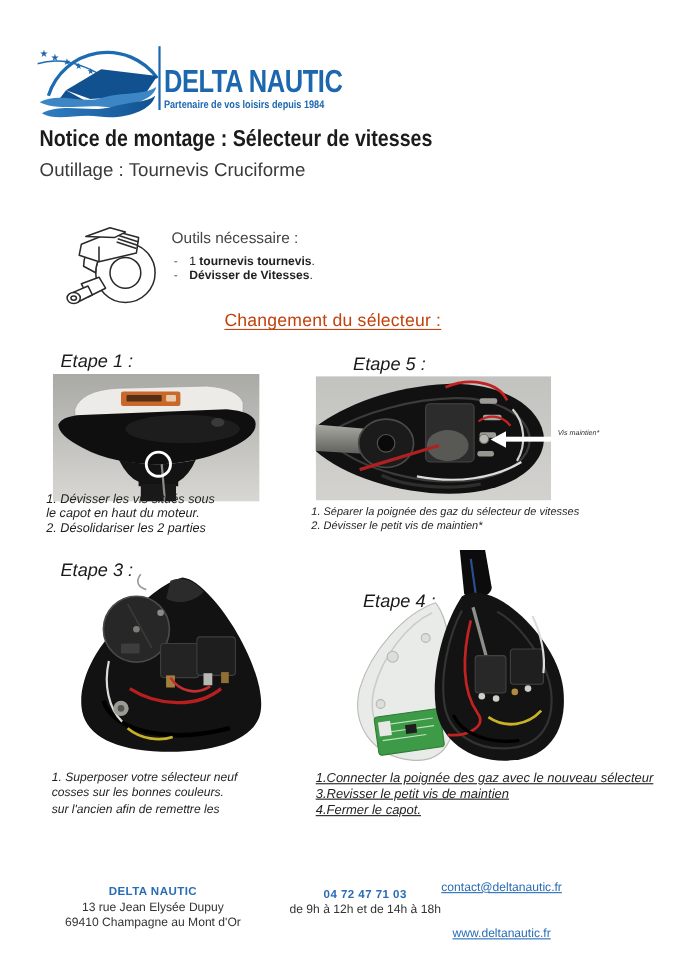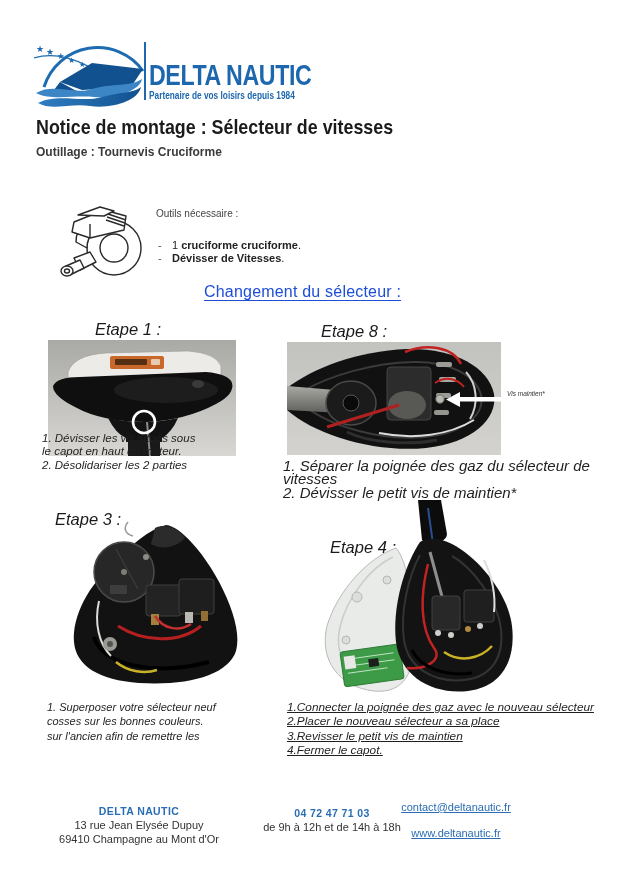--- a/index.html
+++ b/index.html
@@ -19,65 +19,65 @@
   .brand-tagline {
     left:149px; top:90px; font-size:10px; font-weight:bold; color:#1d67ae;
     transform:scaleX(.83); transform-origin:left top; white-space:nowrap;
   }
 
   
   .doc-title {
     left:36px; top:115px; font-size:21px; font-weight:bold; color:#1b1b1b;
     transform:scaleX(.85); transform-origin:left top; white-space:nowrap; letter-spacing:0;
   }
-  .doc-subtitle { left:36px; top:145px; font-size:12px; color:#3a3a3a; white-space:nowrap;font-weight:bold; }
+  .doc-subtitle { left:36px; top:145px; font-size:17px; color:#3a3a3a; white-space:nowrap; }
 
   
   .tool-drawing { left:56px; top:202px; width:98px; height:84px; }
   .tools-text { left:156px; top:208px; width:220px; }
-  .tools-intro { font-size:10px; color:#444; margin-bottom:20px; }
+  .tools-intro { font-size:14px; color:#444; margin-bottom:8px; }
   .tool-item { display:flex; font-size:11px; color:#222; line-height:12.5px; }
   .tool-item .dash { width:14px; padding-left:2px; color:#555; }
   .tool-item b { font-weight:bold; }
 
   
   .section-heading {
-    left:204px; top:283px; font-size:16px; color:#1d4ed8;
+    left:204px; top:283px; font-size:16px; color:#c2410c;
     text-decoration:underline; text-underline-offset:3px; letter-spacing:.2px; white-space:nowrap;
   }
 
   
   .etape { font-style:italic; font-size:16.5px; color:#1a1a1a; white-space:nowrap; }
-  .etape1 { left:55px;  top:320px;margin-left:40px; }
+  .etape1 { left:55px;  top:320px; }
   .etape2 { left:321px; top:322px; }
   .etape3 { left:55px;  top:510px;text-align:right; }
   .etape4 { left:330px; top:538px; }
 
   .photo { display:block; }
   .photo1 { left:48px;  top:340px; width:188px; height:116px; }
   .photo2 { left:287px; top:342px; width:214px; height:113px; }
   .photo3 { left:58px;  top:519px; width:212px; height:174px; }
   .photo4 { left:315px; top:500px; width:202px; height:198px; }
 
   .vis-label { left:507px; top:390px; font-size:6.5px; font-style:italic; color:#333; white-space:nowrap; }
 
   .step-text { font-style:italic; color:#1f1f1f; }
-  .step1-text { left:42px;  top:432px; font-size:11.5px; line-height:13.4px; }
-  .step2-text { left:283px; top:459px; font-size:15px; line-height:13.4px; }
+  .step1-text { left:42px;  top:448px; font-size:11.5px; line-height:13.4px; }
+  .step2-text { left:283px; top:459px; font-size:10px; line-height:13.4px; }
   .step3-text { left:47px;  top:700px; font-size:11px; line-height:14.4px; }
   .step4-text { left:287px; top:700px; font-size:11.8px; line-height:14.4px;text-decoration:underline; }
 
   
   .f-col { text-align:center; color:#333; font-size:11px; line-height:14px; }
   .f-col1 { left:39px;  top:804px; width:200px; }
   .f-col2 { left:232px; top:806px; width:200px; }
   .f-col3 { left:377px; top:800px; width:158px; }
   .f-blue { color:#2a6db5; font-weight:bold; font-size:10.5px; letter-spacing:.4px; }
   .f-link { color:#2a6db5; font-weight:normal; font-size:11px; text-decoration:underline; display:inline-block;text-align:center; }
-  .f-gap { margin-top:12px; }
+  .f-gap { margin-top:28px; }
 </style>
 </head>
 <body>
 
 <div class="page">
 
   <div class="abs logo-art">
     <svg width="112" height="78" viewBox="0 0 112 78">
       <defs>
         <linearGradient id="waveg" x1="0" y1="0" x2="1" y2="0">
@@ -128,32 +128,32 @@
       <polygon points="18,56 34,50 40,60 24,68" fill="#fff"></polygon>
       <polygon points="10,64 24,58 28,66 14,73" fill="#fff"></polygon>
       <ellipse cx="11" cy="69" rx="6" ry="5" fill="#fff"></ellipse>
       <ellipse cx="11" cy="69" rx="2.5" ry="2" fill="#fff"></ellipse>
     </svg>
   </div>
   <div class="abs tools-text">
     <div class="tools-intro">Outils nécessaire :</div>
     <div class="tool-item">
       <span class="dash">-</span>
-      <span><span>1 </span><b>cruciforme cruciforme</b><span>.</span></span>
+      <span><span>1 </span><b>tournevis tournevis</b><span>.</span></span>
     </div>
     <div class="tool-item">
       <span class="dash">-</span>
       <span><span></span><b>Dévisser de Vitesses</b><span>.</span></span>
     </div>
   </div>
 
   <div class="abs section-heading">Changement du sélecteur :</div>
 
   <div class="abs etape etape1">Etape 1 :</div>
-  <div class="abs etape etape2">Etape 8 :</div>
+  <div class="abs etape etape2">Etape 5 :</div>
   <div class="abs etape etape3">Etape 3 :</div>
   <div class="abs etape etape4">Etape 4 :</div>
 
   <div class="abs photo photo1">
     <svg width="188" height="116" viewBox="0 0 188 116">
       <defs>
         <linearGradient id="p1bg" x1="0" y1="0" x2="0" y2="1">
           <stop offset="0" stop-color="#a9a9a5"></stop>
             <stop offset="1" stop-color="#d8d7d3"></stop>
         </linearGradient>
@@ -298,21 +298,20 @@
     <div>1. Séparer la poignée des gaz du sélecteur de vitesses</div>
     <div>2. Dévisser le petit vis de maintien*</div>
   </div>
   <div class="abs step-text step3-text">
     <div>1. Superposer votre sélecteur neuf</div>
     <div>cosses sur les bonnes couleurs.</div>
     <div>sur l'ancien afin de remettre les</div>
   </div>
   <div class="abs step-text step4-text">
     <div>1.Connecter la poignée des gaz avec le nouveau sélecteur</div>
-    <div>2.Placer le nouveau sélecteur a sa place</div>
     <div>3.Revisser le petit vis de maintien</div>
     <div>4.Fermer le capot.</div>
   </div>
 
   <div class="abs f-col f-col1">
     <div class="f-blue">DELTA NAUTIC</div>
     <div>13 rue Jean Elysée Dupuy</div>
     <div>69410 Champagne au Mont d'Or</div>
   </div>
   <div class="abs f-col f-col2">

